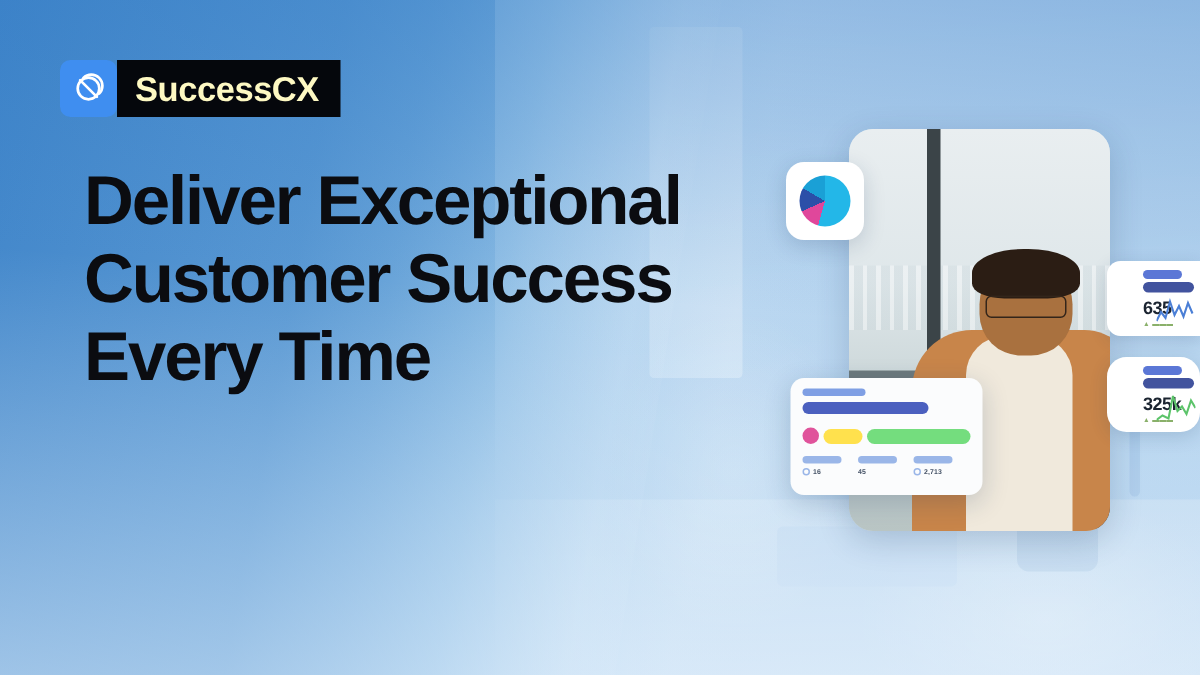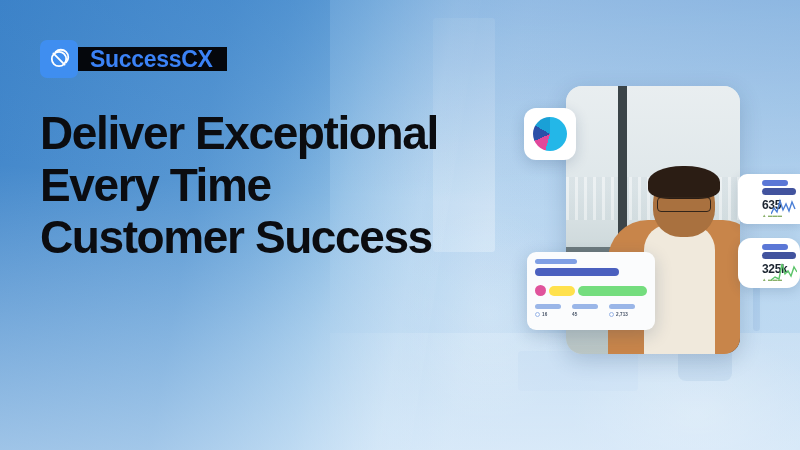--- a/index.html
+++ b/index.html
@@ -63,30 +63,30 @@
 
   
   .content{ position:absolute; left:40px; top:0; width:520px; height:100%; }
 
   .logo{ position:absolute; left:0; top:40px; display:flex; align-items:center; height:38px; }
   .logo-mark{
     width:38px; height:38px; border-radius:7px; background:#3f8ef0;
     display:flex; align-items:center; justify-content:center; flex:0 0 auto;
   }
   .logo-word{
-    background:#05070c; color:#3b82f6; height:24px; display:flex; align-items:center;
+    background:#05070c; color:#fef9c3; height:38px; display:flex; align-items:center;
     padding:0 14px 0 12px; font-size:23px; font-weight:700; letter-spacing:-.3px;
   }
 
   .headline{
     position:absolute; left:0; top:108px; width:500px;
     font-size:46px; line-height:1.13; font-weight:700; color:#0b0c10;
     letter-spacing:-1.4px;
   }
-  .headline span{ display:block; }
+  .headline span{ display:block;margin-left:16px; }
 
   .cta{
     position:absolute; left:2px; top:336px;
     background:#ffc917; color:#1b1405;
     border:none; border-radius:7px;
     padding:0 26px; height:44px; line-height:44px;
     font-size:17px; font-weight:700; letter-spacing:-.2px;
     font-family:"Liberation Sans", sans-serif; cursor:pointer;
   }
 
@@ -256,19 +256,19 @@
           <circle cx="12" cy="12" r="7.2" stroke="#ffffff" stroke-width="1.8"></circle>
           <path d="M6.4 6.4 L17.6 17.6" stroke="#ffffff" stroke-width="1.8" stroke-linecap="round"></path>
           <path d="M8.6 4.9 A7.2 7.2 0 0 1 19.1 15.4" stroke="#ffffff" stroke-width="1.8" stroke-linecap="round"></path>
         </svg>
       </div>
       <div class="logo-word">SuccessCX</div>
     </div>
 
     <h1 class="headline">
       <span>Deliver Exceptional</span>
+      <span>Customer Success</span>
       <span>Every Time</span>
-      <span>Customer Success</span>
     </h1>
 
   </div>
 
 </div>
 
 </body></html>

